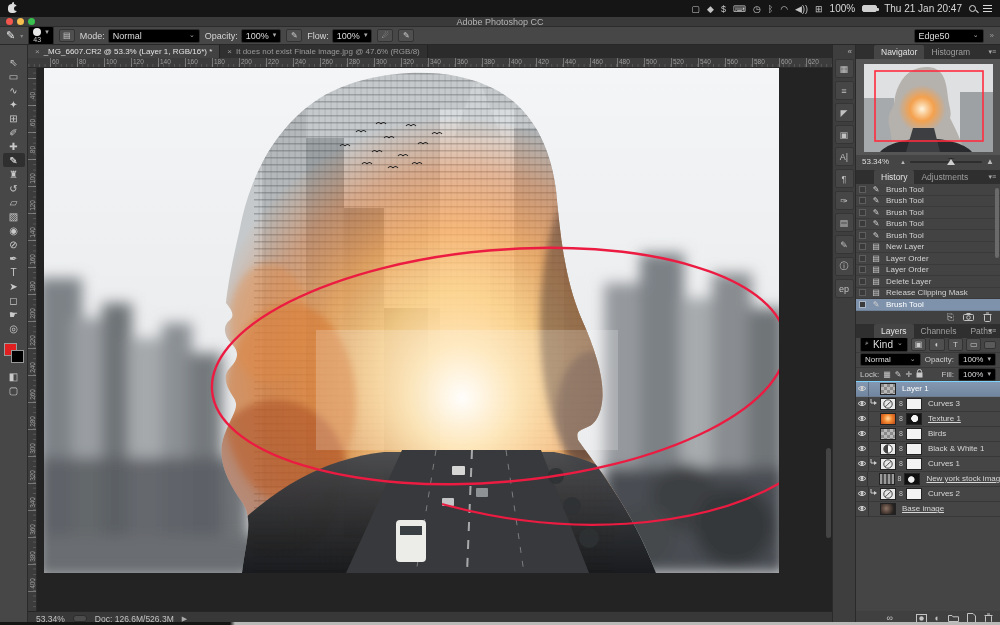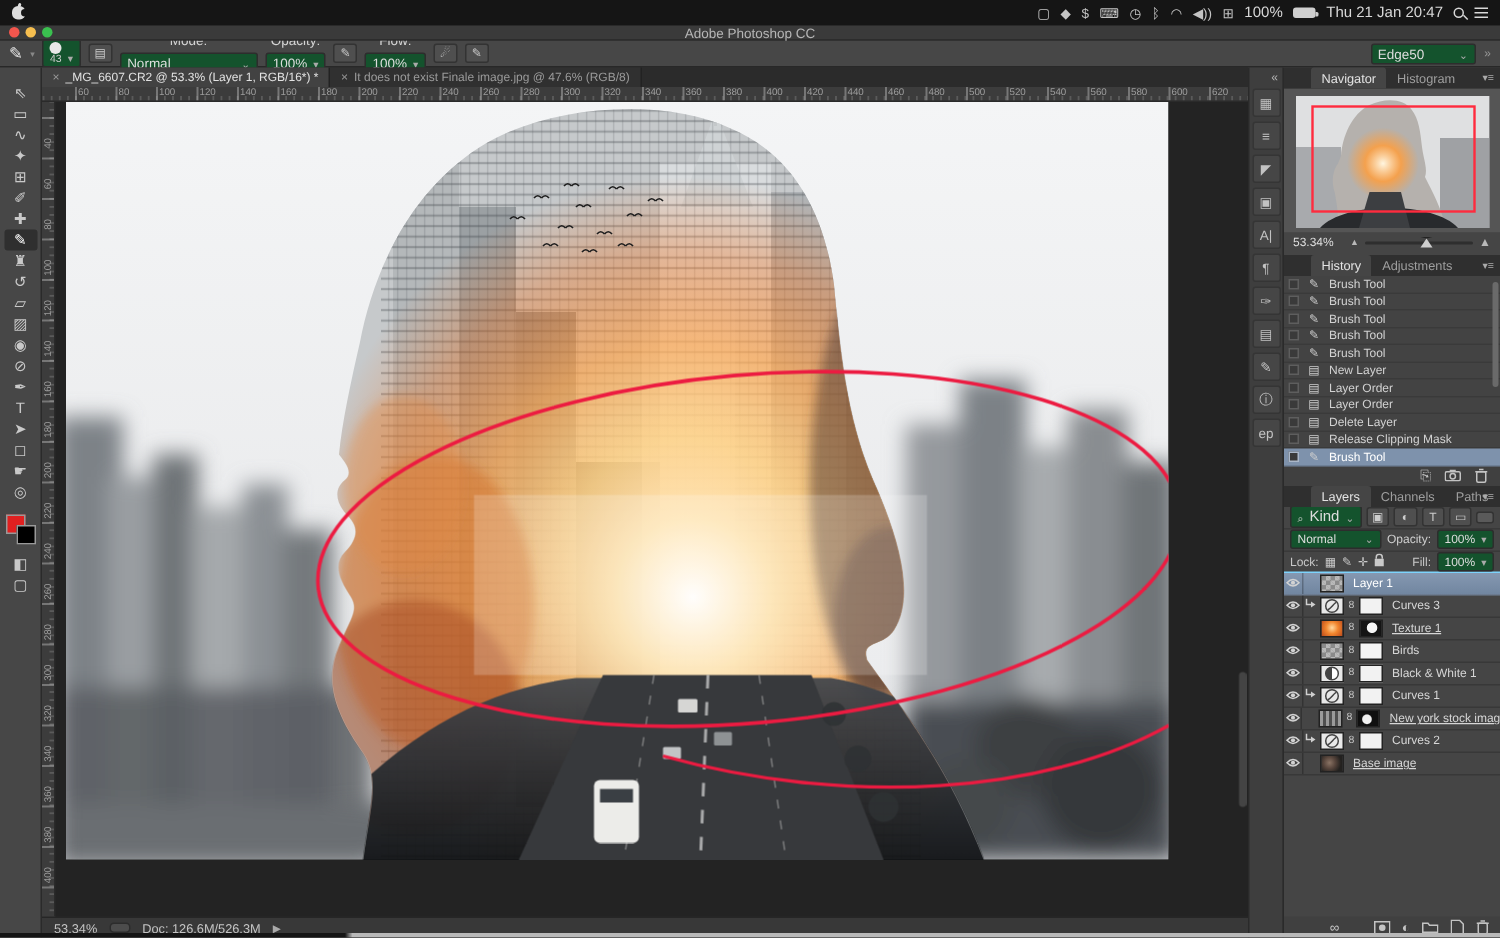--- a/index.html
+++ b/index.html
@@ -25,23 +25,23 @@
 
   
   .titlebar { height:10px; background:#3a3a3a; border-bottom:1px solid #2c2c2c; display:flex; align-items:center; position:relative; padding:0 6px; }
   .lights { display:flex; gap:4px; }
   .light { width:7px; height:7px; border-radius:50%; }
   .l-red{background:#f2564d;} .l-yel{background:#f5be4f;} .l-grn{background:#3ac04f;}
   .win-title { position:absolute; left:0; right:0; text-align:center; font-size:9px; color:#b5b5b5; pointer-events:none; }
 
   
   .optionsbar { height:18px; background:#474747; border-bottom:1px solid #282828; display:flex; align-items:center; gap:5px; padding:0 6px; font-size:9px; color:#d5d5d5; }
-  .opt-group { display:flex; align-items:center; gap:3px;flex-direction:column; }
+  .opt-group { display:flex; align-items:center; gap:3px; }
   .tool-badge { font-size:11px; color:#e8e8e8; }
-  .dd { background:#14532d; border:1px solid #2d2d2d; border-radius:2px; padding:1px 4px; display:flex; align-items:flex-end; gap:4px; color:#ddd; }
+  .dd { background:#000000; border:1px solid #2d2d2d; border-radius:2px; padding:1px 4px; display:flex; align-items:flex-start; gap:4px; color:#ddd; }
   .dd .car { font-size:7px; color:#aaa; }
   .brush-dot { width:8px; height:8px; background:#e8e8e8; border-radius:50%; display:inline-block; }
   .mini-num { font-size:7px; color:#ccc; }
   .icon-btn { width:16px; height:13px; background:#4f4f4f; border:1px solid #333; border-radius:2px; display:flex; align-items:center; justify-content:center; font-size:8px; color:#ccc; }
   .opt-right { margin-left:auto; display:flex; align-items:center; gap:6px; }
 
   
   .main { display:flex; height:580px; }
 
   

